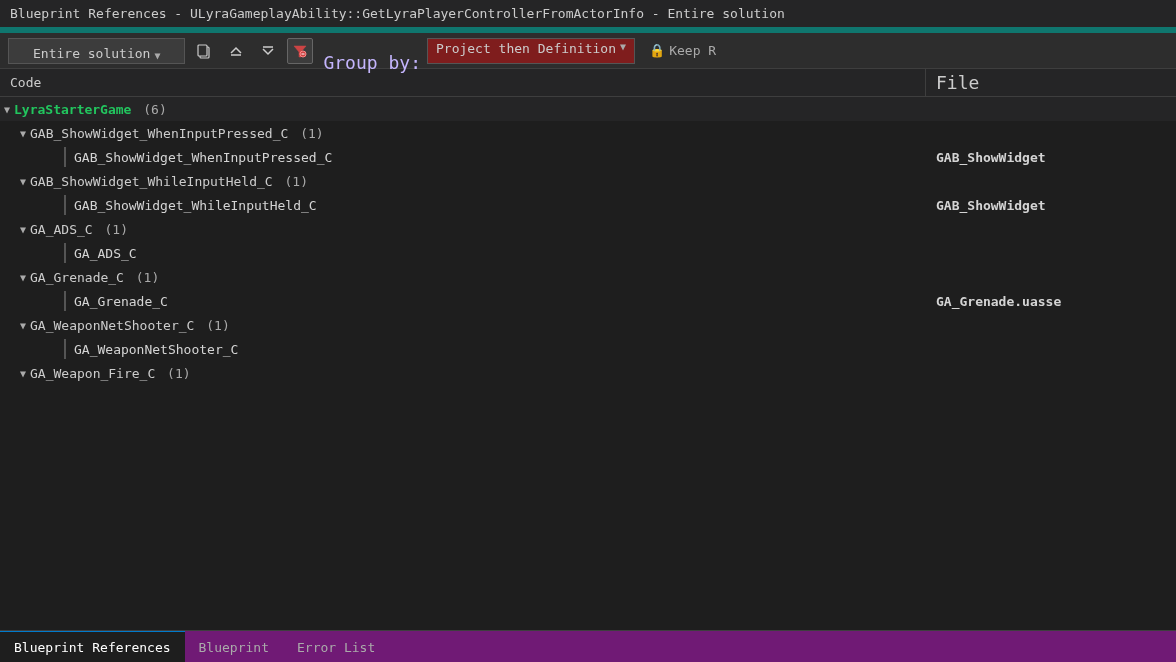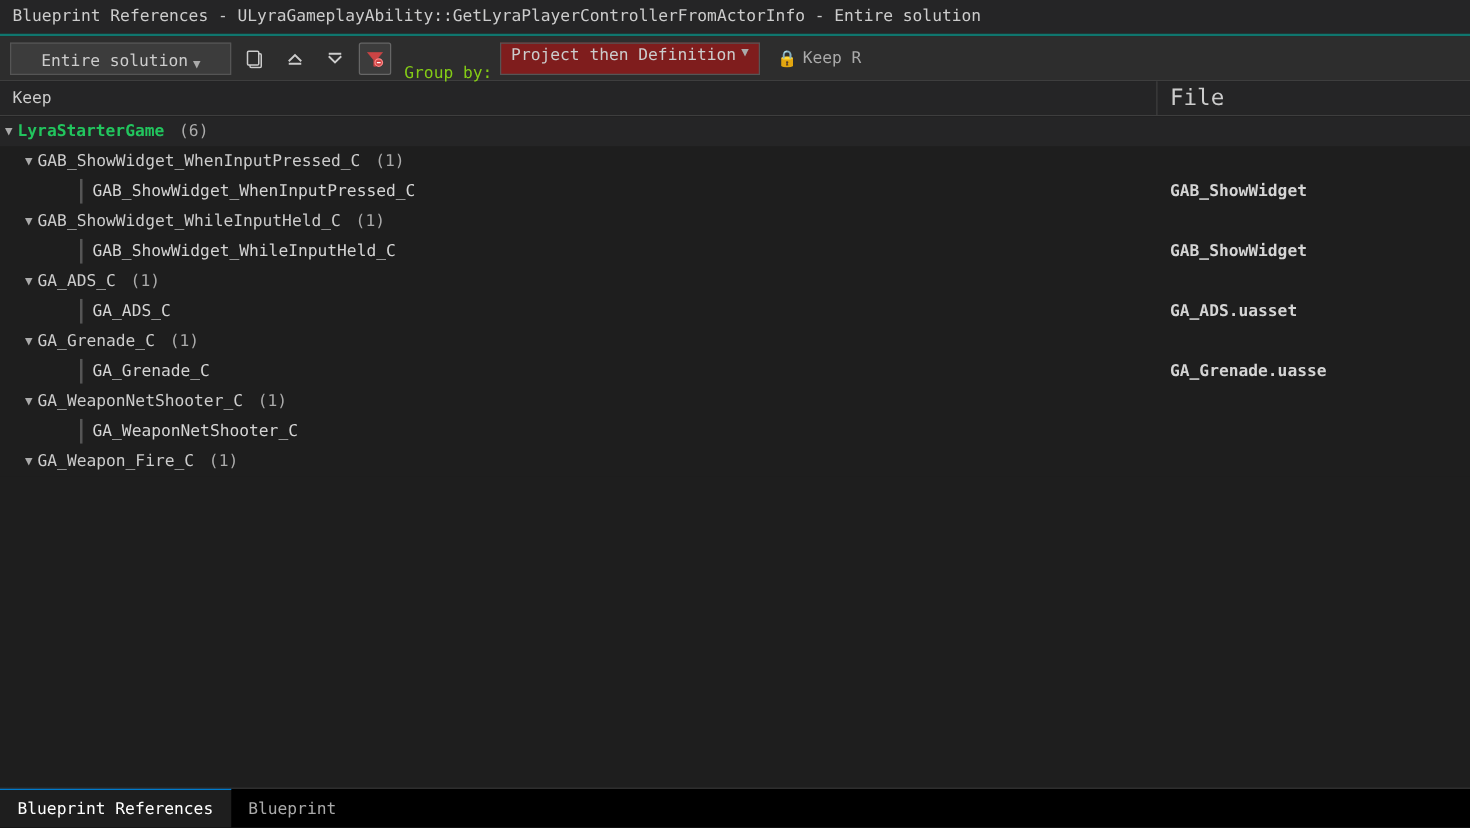--- a/index.html
+++ b/index.html
@@ -17,21 +17,21 @@
       font-size: 13px;
       overflow: hidden;
     }
 
     
     .title-bar {
       background-color: #252526;
       color: #cccccc;
       padding: 6px 10px;
       font-size: 13px;
-      border-bottom: 2px solid #0f766e;
+      border-bottom: 6px solid #0f766e;
       white-space: nowrap;
       overflow: hidden;
       text-overflow: ellipsis;
     }
 
     
     .toolbar {
       display: flex;
       align-items: center;
       background-color: #2d2d2d;
@@ -83,22 +83,22 @@
       height: 26px;
       display: flex;
       align-items: center;
       justify-content: center;
       cursor: pointer;
       font-size: 14px;
       border-radius: 2px;
     }
 
     .group-by-label {
-      color: #84cc16;
-      font-size: 13px;
+      color: #c4b5fd;
+      font-size: 18px;
       margin-left: 4px;
       margin-top: 24px;
     }
 
     .group-by-dropdown {
       background-color: #7f1d1d;
       color: #cccccc;
       border: 1px solid #555;
       padding: 2px 8px;
       font-size: 13px;
@@ -225,21 +225,21 @@
       height: 20px;
       background-color: #555;
       margin-right: 8px;
       margin-left: 8px;
       vertical-align: middle;
     }
 
     
     .tab-bar {
       display: flex;
-      background-color: #000000;
+      background-color: #701a75;
       border-top: 1px solid #3e3e3e;
       height: 32px;
       align-items: flex-end;
       position: absolute;
       bottom: 0;
       left: 0;
       right: 0;
     }
 
     .tab {
@@ -325,21 +325,21 @@
   </div>
 
   <div class="keep-right">
     <span>🔒</span>
     <span>Keep R</span>
   </div>
 </div>
 
 <div class="table-header">
   <div class="col-code">
-    <span>Keep</span>
+    <span>Code</span>
   </div>
   <div class="col-file">
     <span>File</span>
   </div>
 </div>
 
 <div class="content-area">
 
   <div class="tree-row group-header">
     <div class="row-code indent-0">
@@ -391,21 +391,20 @@
       <span class="count">&nbsp;(1)</span>
     </div>
     <div class="row-file"></div>
   </div>
 
   <div class="tree-row">
     <div class="row-code indent-2">
       <span class="vertical-bar"></span>
       <span>GA_ADS_C</span>
     </div>
-    <div class="row-file">GA_ADS.uasset</div>
   </div>
 
   <div class="tree-row">
     <div class="row-code indent-1">
       <span class="triangle">▼</span>
       <span class="sub-group-name">GA_Grenade_C</span>
       <span class="count">&nbsp;(1)</span>
     </div>
     <div class="row-file"></div>
   </div>
@@ -444,13 +443,16 @@
   </div>
 </div>
 
 <div class="tab-bar">
   <div class="tab active">
     <span>Blueprint References</span>
   </div>
   <div class="tab">
     <span>Blueprint</span>
   </div>
+  <div class="tab">
+    <span>Error List</span>
+  </div>
 </div>
 
 </body></html>

